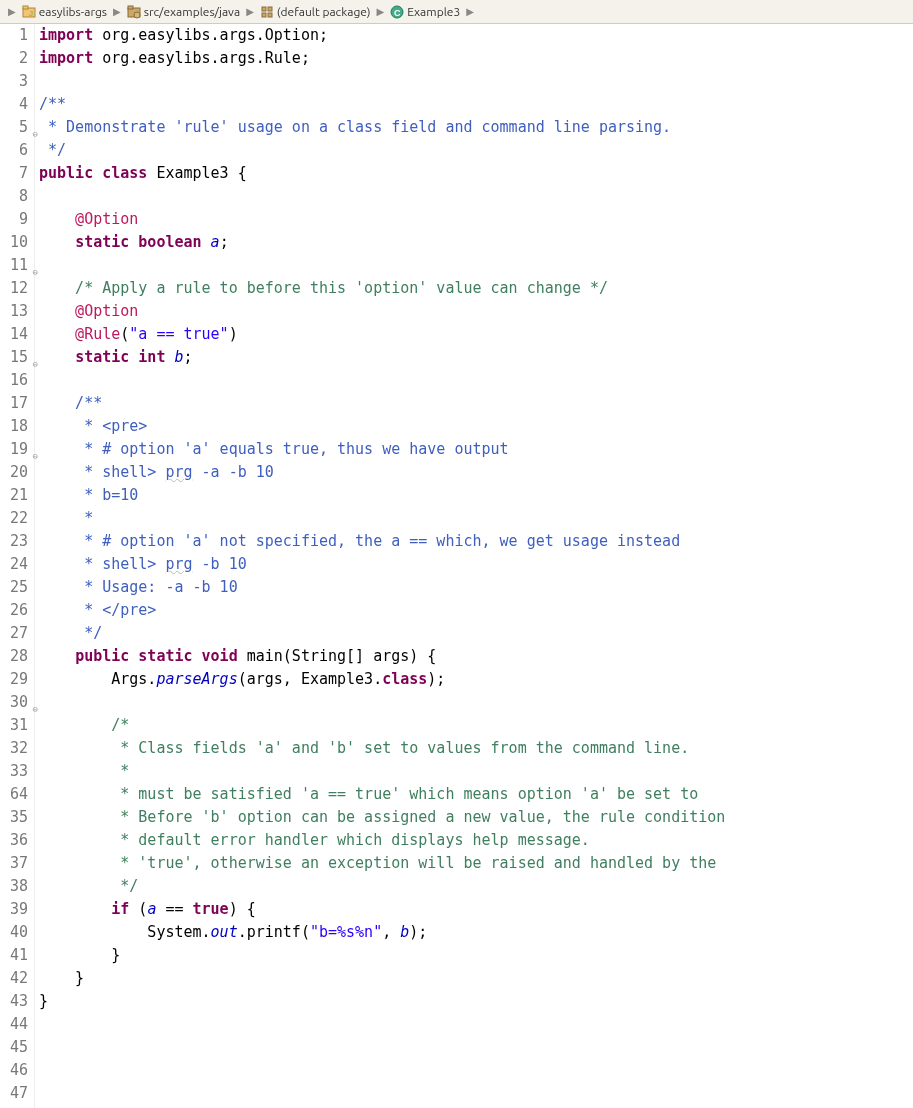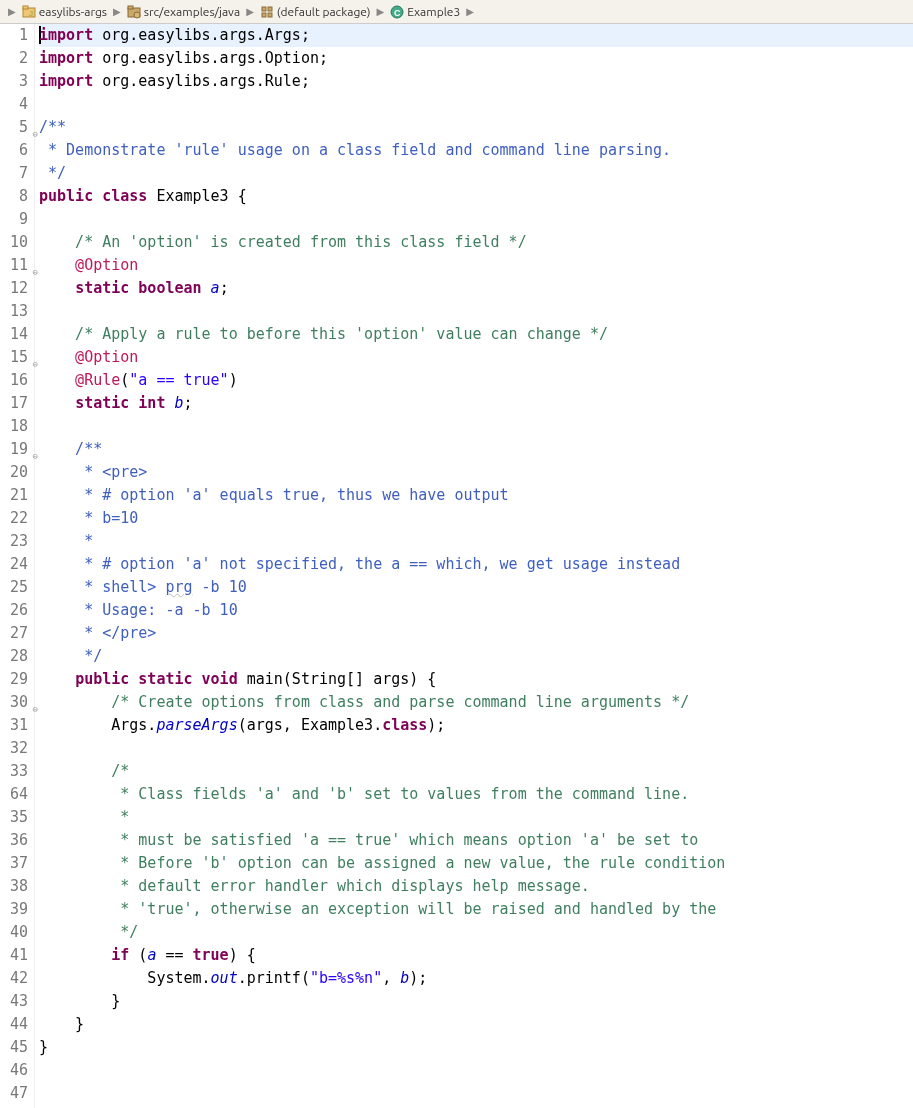--- a/index.html
+++ b/index.html
@@ -170,50 +170,48 @@
     <div>40</div>
     <div>41</div>
     <div>42</div>
     <div>43</div>
     <div>44</div>
     <div>45</div>
     <div>46</div>
     <div>47</div>
   </div>
   <div class="code">
-    <div class="line hl"><span class="cursor"></span><span class="kw">import</span><span> org.easylibs.args.Args;</span></div>
     <div class="line"><span class="kw">import</span><span> org.easylibs.args.Option;</span></div>
     <div class="line"><span class="kw">import</span><span> org.easylibs.args.Rule;</span></div>
     <div class="line"></div>
     <div class="line"><span class="javadoc">/**</span></div>
     <div class="line"><span class="javadoc"> * Demonstrate 'rule' usage on a class field and command line parsing.</span></div>
     <div class="line"><span class="javadoc"> */</span></div>
     <div class="line"><span class="kw">public</span> <span class="kw">class</span><span> Example3 {</span></div>
     <div class="line"></div>
-    <div class="line"><span class="comment">    /* An 'option' is created from this class field */</span></div>
     <div class="line"><span class="ann">    @Option</span></div>
     <div class="line">    <span class="kw">static</span> <span class="kw">boolean</span> <span class="field">a</span><span>;</span></div>
     <div class="line"></div>
     <div class="line"><span class="comment">    /* Apply a rule to before this 'option' value can change */</span></div>
     <div class="line"><span class="ann">    @Option</span></div>
     <div class="line"><span class="ann">    @Rule</span><span>(</span><span class="str">"a == true"</span><span>)</span></div>
     <div class="line">    <span class="kw">static</span> <span class="kw">int</span> <span class="field">b</span><span>;</span></div>
     <div class="line"></div>
     <div class="line"><span class="javadoc">    /**</span></div>
     <div class="line"><span class="javadoc">     * &lt;pre&gt;</span></div>
     <div class="line"><span class="javadoc">     * # option 'a' equals true, thus we have output</span></div>
+    <div class="line"><span class="javadoc">     * shell&gt; </span><span class="javadoc squiggle">prg</span><span class="javadoc"> -a -b 10</span></div>
     <div class="line"><span class="javadoc">     * b=10</span></div>
     <div class="line"><span class="javadoc">     * </span></div>
     <div class="line"><span class="javadoc">     * # option 'a' not specified, the a == which, we get usage instead</span></div>
     <div class="line"><span class="javadoc">     * shell&gt; </span><span class="javadoc squiggle">prg</span><span class="javadoc"> -b 10</span></div>
     <div class="line"><span class="javadoc">     * Usage: -a -b 10</span></div>
     <div class="line"><span class="javadoc">     * &lt;/pre&gt;</span></div>
     <div class="line"><span class="javadoc">     */</span></div>
     <div class="line">    <span class="kw">public</span> <span class="kw">static</span> <span class="kw">void</span><span> main(String[] args) {</span></div>
-    <div class="line"><span class="comment">        /* Create options from class and parse command line arguments */</span></div>
     <div class="line"><span>        Args.</span><span class="field">parseArgs</span><span>(args, Example3.</span><span class="kw">class</span><span>);</span></div>
     <div class="line"></div>
     <div class="line"><span class="comment">        /*</span></div>
     <div class="line"><span class="comment">         * Class fields 'a' and 'b' set to values from the command line.</span></div>
     <div class="line"><span class="comment">         * </span></div>
     <div class="line"><span class="comment">         * must be satisfied 'a == true' which means option 'a' be set to</span></div>
     <div class="line"><span class="comment">         * Before 'b' option can be assigned a new value, the rule condition</span></div>
     <div class="line"><span class="comment">         * default error handler which displays help message.</span></div>
     <div class="line"><span class="comment">         * 'true', otherwise an exception will be raised and handled by the</span></div>
     <div class="line"><span class="comment">         */</span></div>

